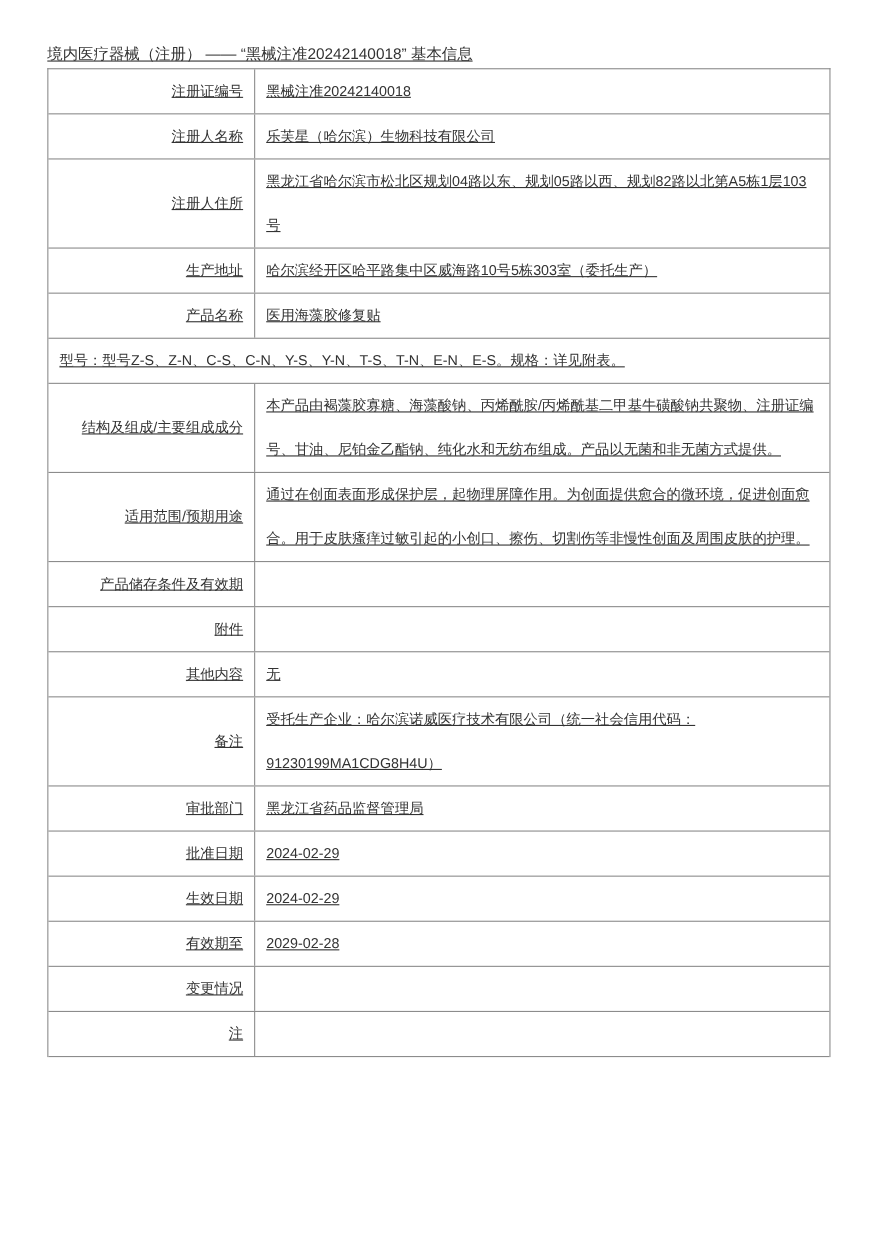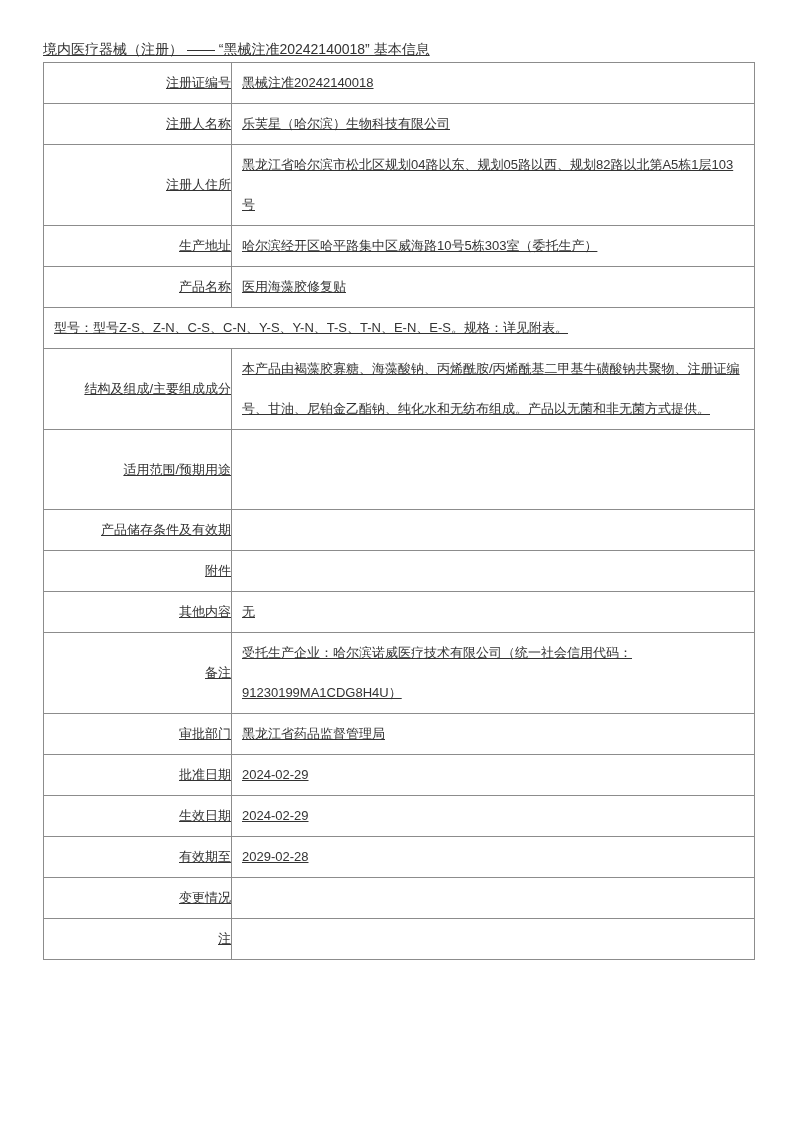--- a/index.html
+++ b/index.html
@@ -42,20 +42,21 @@
     font-size: 13px;
     line-height: 40px;
     display: flex;
     align-items: center;
   }
   .cell.label {
     width: 188px;
     flex: 0 0 188px;
     justify-content: flex-end;
     text-align: right;
+    padding-right: 10px;
     border-right: 1px solid var(--border);
   }
   .cell.value {
     flex: 1 1 auto;
     padding-left: 10px;
     padding-right: 8px;
     text-align: left;
     word-break: break-word;
   }
 </style>
@@ -88,20 +89,21 @@
     </div>
     <div class="row">
       <div class="cell value">型号：型号Z-S、Z-N、C-S、C-N、Y-S、Y-N、T-S、T-N、E-N、E-S。规格：详见附表。</div>
     </div>
     <div class="row tall">
       <div class="cell label">结构及组成/主要组成成分</div>
       <div class="cell value">本产品由褐藻胶寡糖、海藻酸钠、丙烯酰胺/丙烯酰基二甲基牛磺酸钠共聚物、注册证编号、甘油、尼铂金乙酯钠、纯化水和无纺布组成。产品以无菌和非无菌方式提供。</div>
     </div>
     <div class="row tall">
       <div class="cell label">适用范围/预期用途</div>
+      <div class="cell value">通过在创面表面形成保护层，起物理屏障作用。为创面提供愈合的微环境，促进创面愈合。用于皮肤瘙痒过敏引起的小创口、擦伤、切割伤等非慢性创面及周围皮肤的护理。</div>
     </div>
     <div class="row">
       <div class="cell label">产品储存条件及有效期</div>
       <div class="cell value"></div>
     </div>
     <div class="row">
       <div class="cell label">附件</div>
     </div>
     <div class="row">
       <div class="cell label">其他内容</div>

